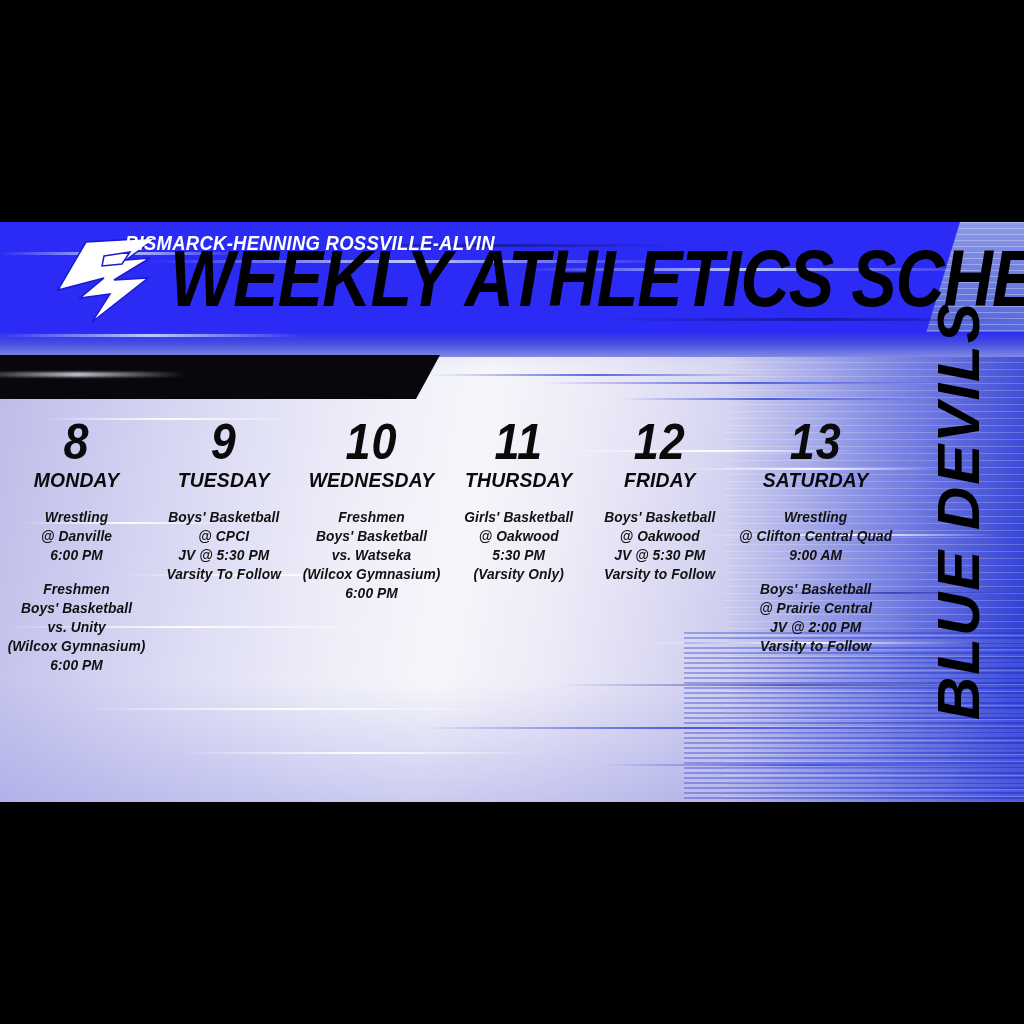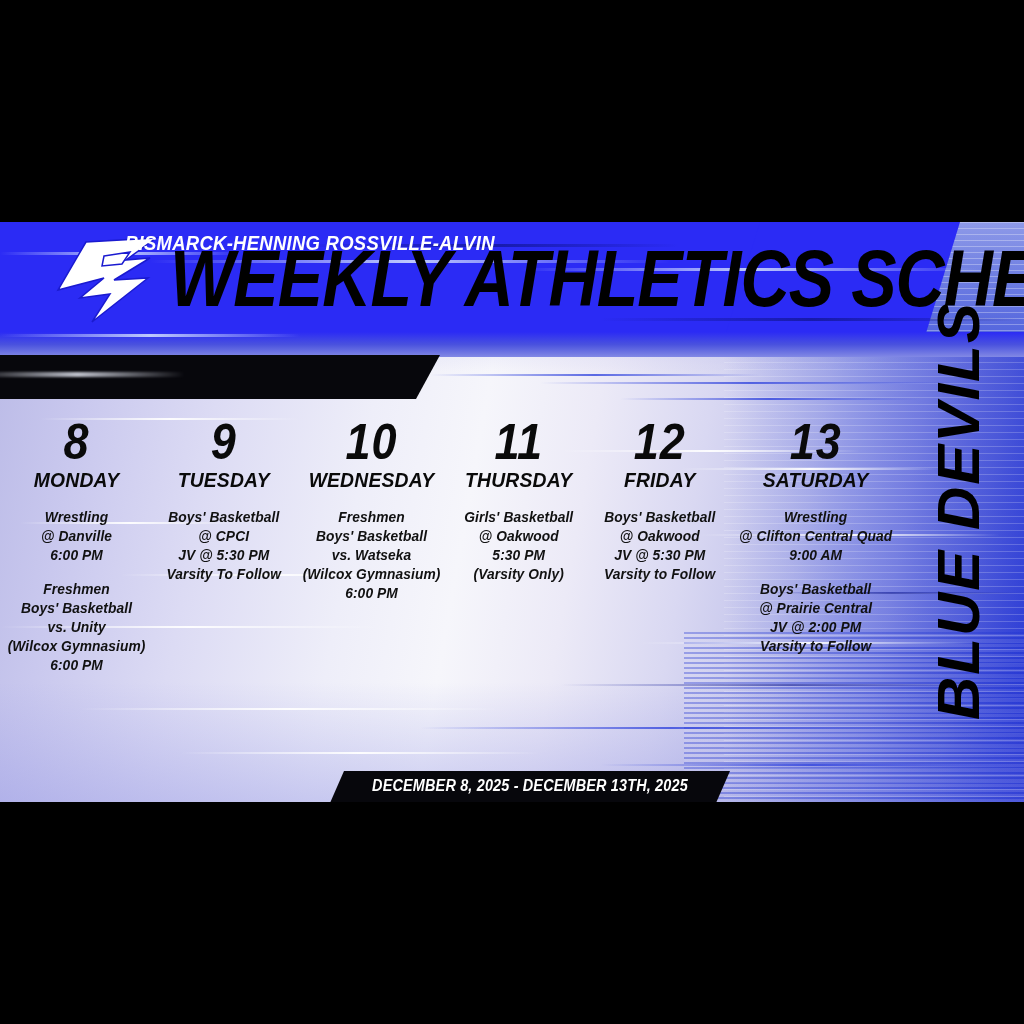--- a/index.html
+++ b/index.html
@@ -327,21 +327,18 @@
               <div>Varsity to Follow</div>
             </div>
           </div>
         </div>
       </div>
 
     <div id="vertical">
       <div class="vtext">BLUE DEVILS</div>
     </div>
 
-    <div id="datebar">
-      <div class="date-text">DECEMBER 8, 2025 - DECEMBER 13TH, 2025</div>
-    </div>
 
   </div>
 
   <div class="lb top"></div>
   <div class="lb bot"></div>
 </div>
 
 </body></html>

